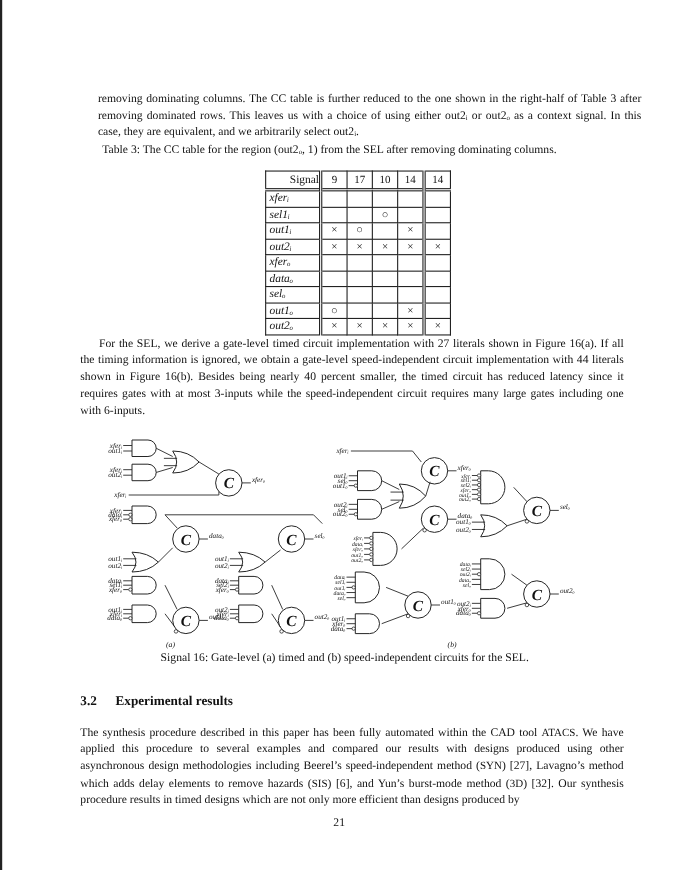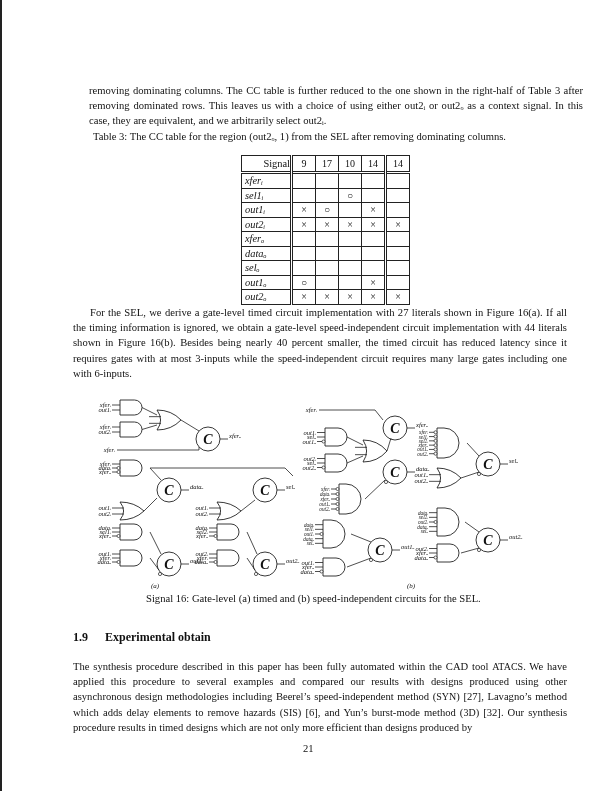--- a/index.html
+++ b/index.html
@@ -364,20 +364,20 @@
     <text x="414" y="147" font-size="6.5" text-anchor="start" fill="#111">out2ₒ</text>
     <circle cx="384" cy="158" r="1.6" fill="#fff" stroke="#222" stroke-width="0.7"></circle>
     <line x1="370" y1="130" x2="384" y2="140" stroke="#222" stroke-width="0.8"></line>
     <line x1="366" y1="161" x2="384" y2="156" stroke="#222" stroke-width="0.8"></line>
     <text x="316" y="196" font-size="7" text-anchor="middle" fill="#111">(b)</text>
   </svg>
 
 <div class="caption fig-caption">Signal 16: Gate-level (a) timed and (b) speed-independent circuits for the SEL.</div>
 
 <div class="heading">
-  <span class="num">1.9</span><span>Experimental obtain</span>
+  <span class="num">3.2</span><span>Experimental results</span>
 </div>
 
 <p class="para p3" style="margin:0">
   <span>The synthesis procedure described in this paper has been fully automated within the CAD tool </span><span class="mono">ATACS</span><span>. We have applied this procedure to several examples and compared our results with designs produced using other asynchronous design methodologies including Beerel’s speed-independent method (</span><span class="mono">SYN</span><span>) [27], Lavagno’s method which adds delay elements to remove hazards (</span><span class="mono">SIS</span><span>) [6], and Yun’s burst-mode method (</span><span class="mono">3D</span><span>) [32]. Our synthesis procedure results in timed designs which are not only more efficient than designs produced by</span>
 </p>
 
 <div class="page-num">21</div>
 
 </body></html>

